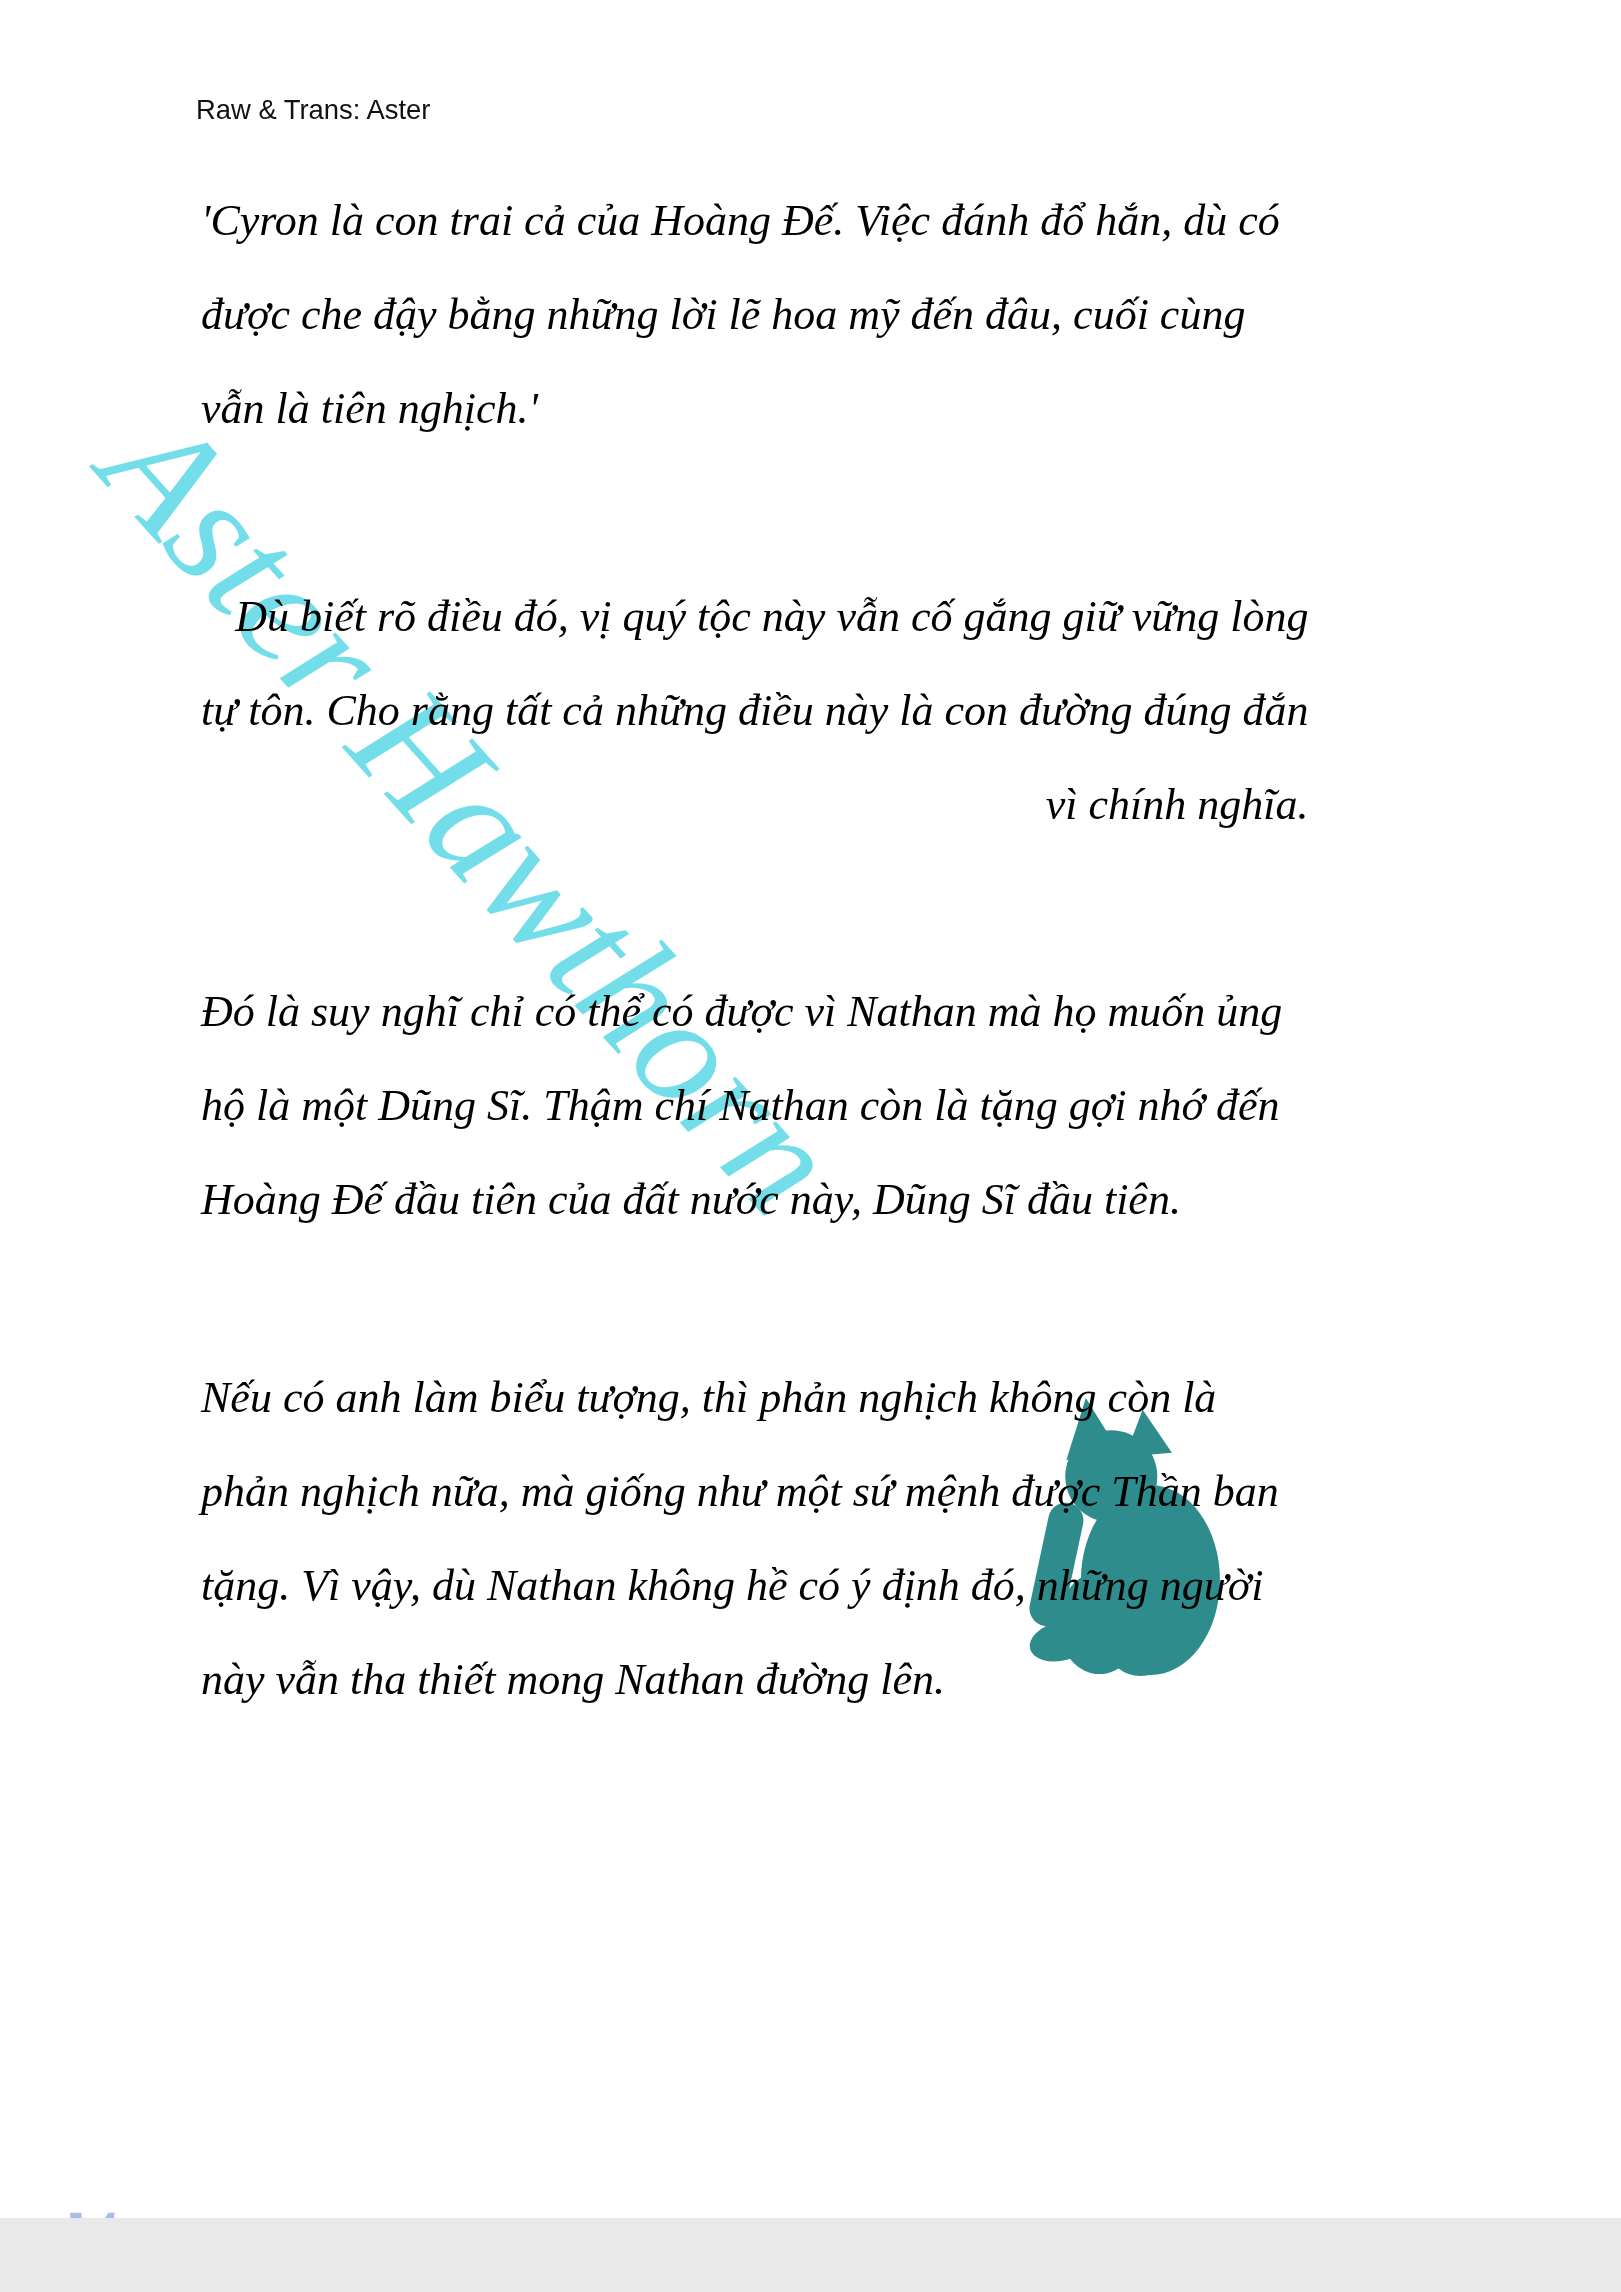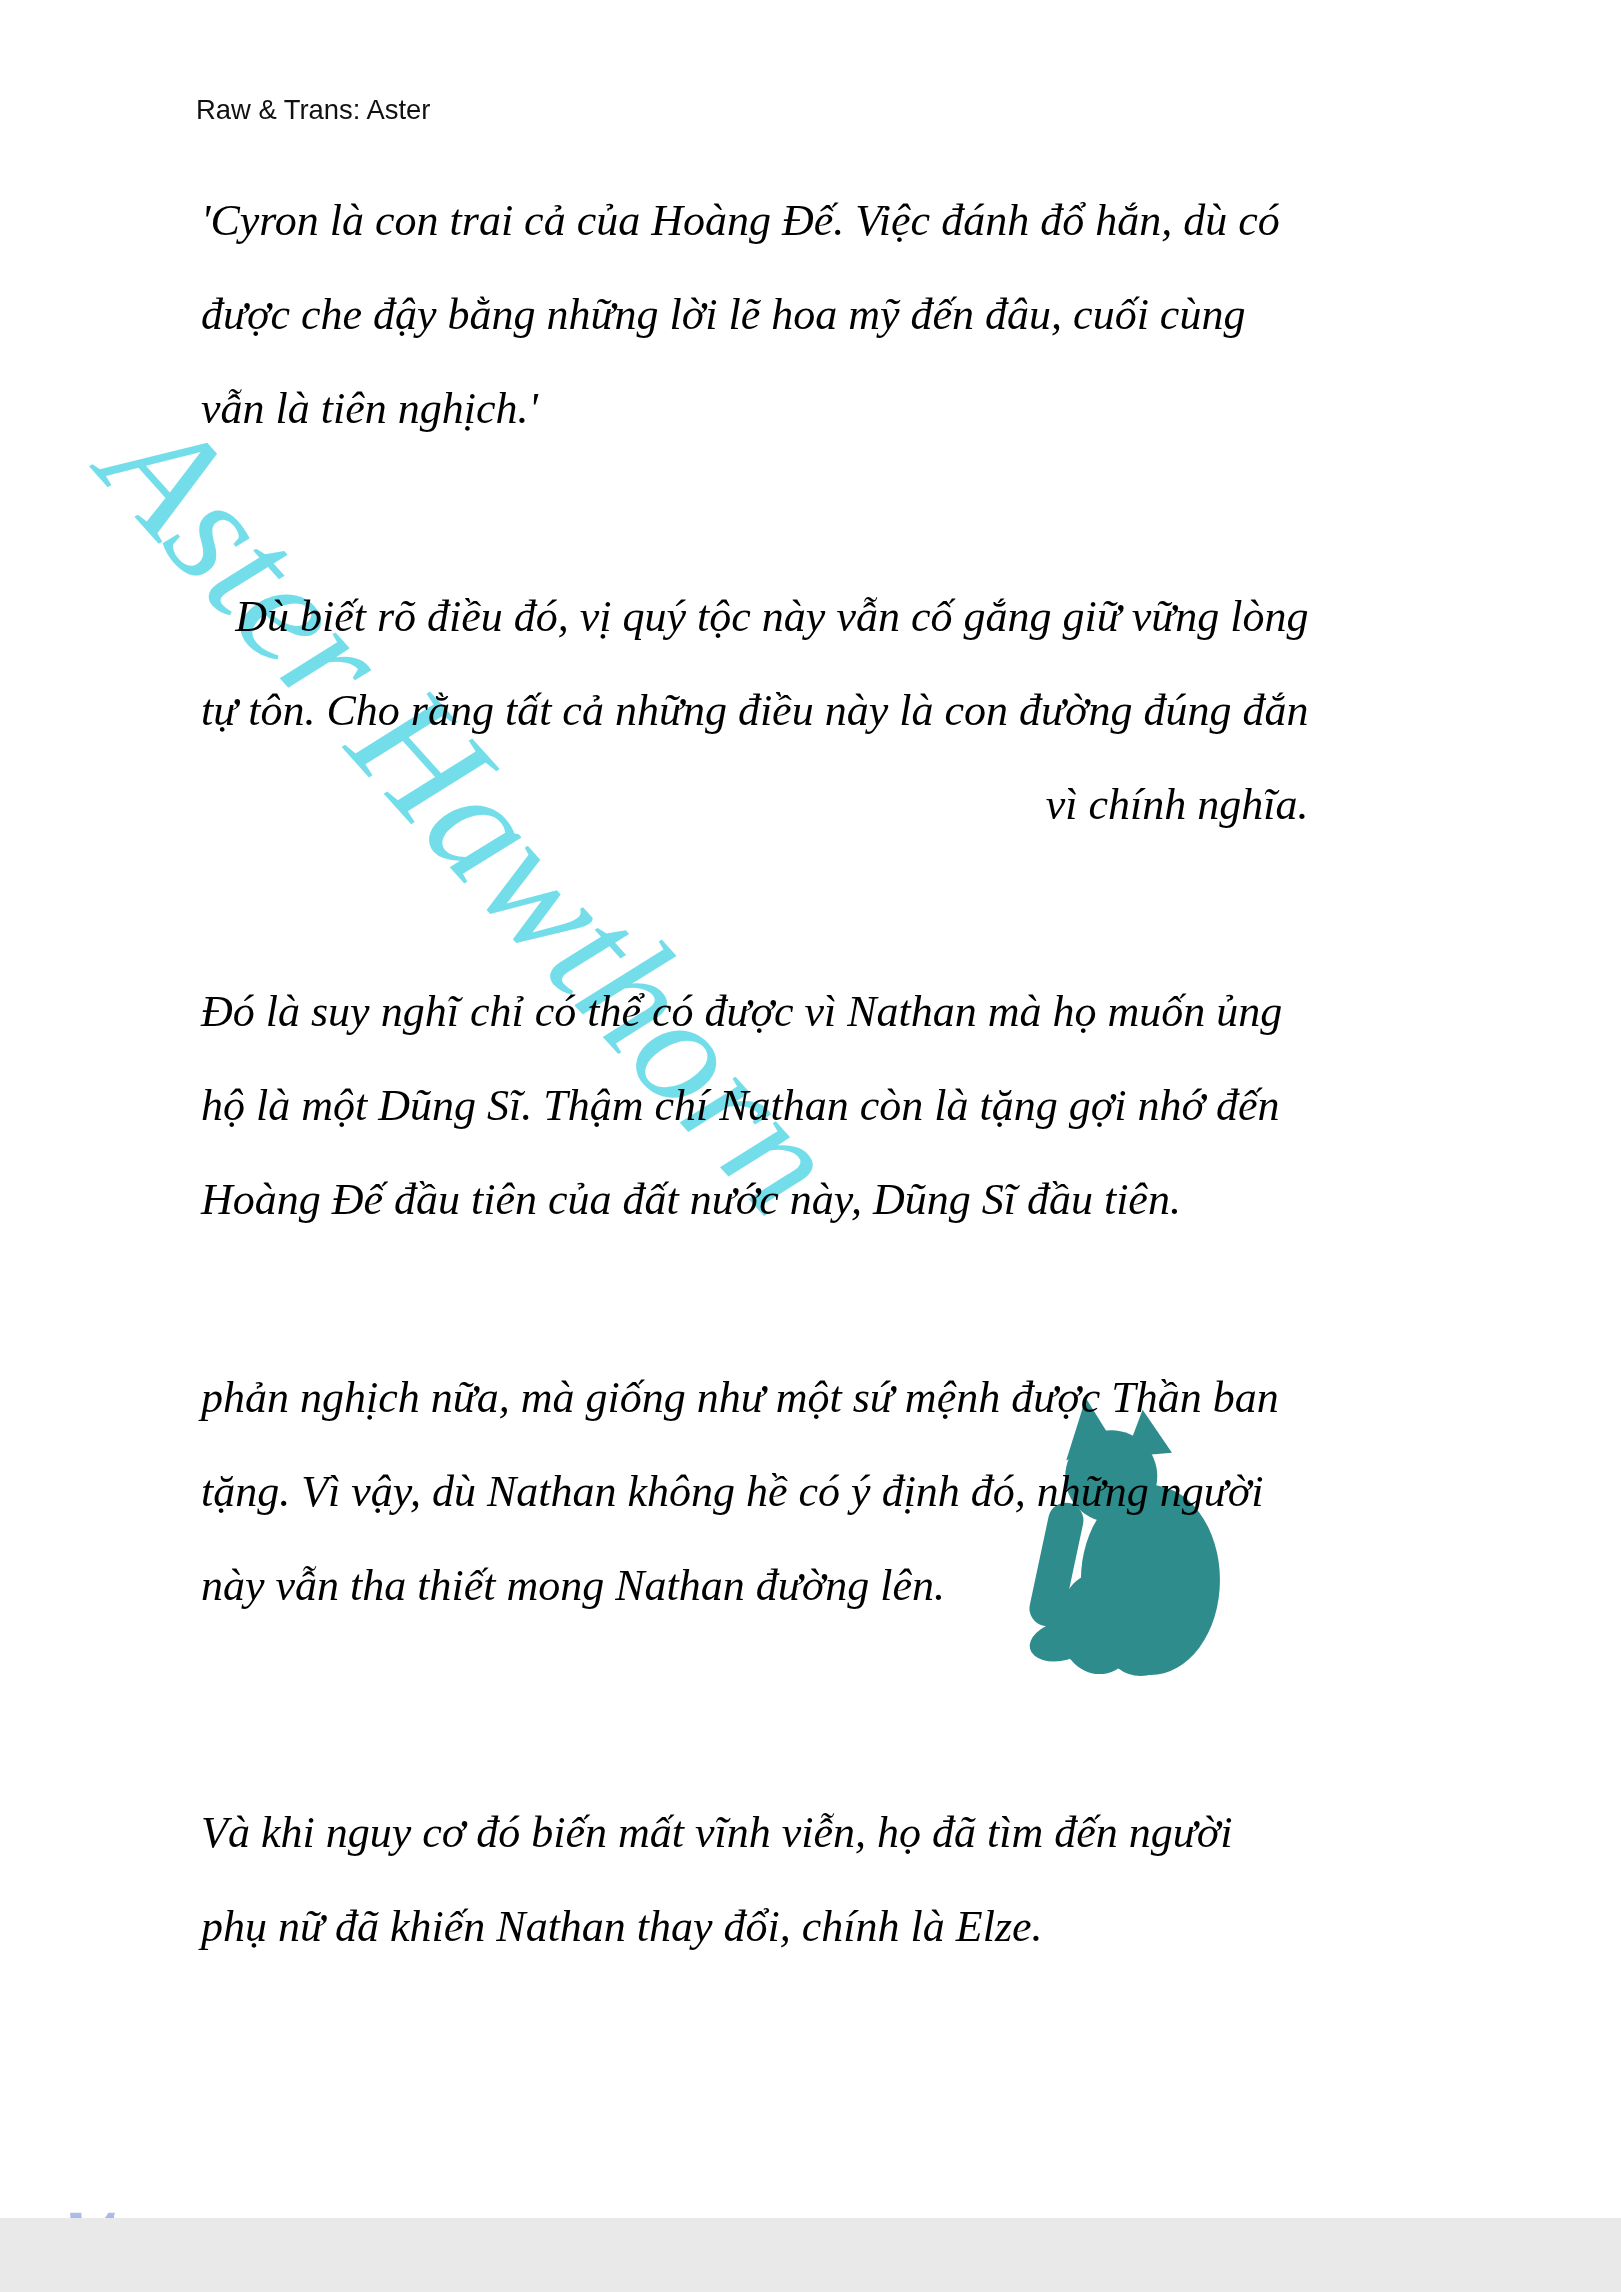--- a/index.html
+++ b/index.html
@@ -112,27 +112,24 @@
       <div class="line">Dù biết rõ điều đó, vị quý tộc này vẫn cố gắng giữ vững lòng</div>
       <div class="line">tự tôn. Cho rằng tất cả những điều này là con đường đúng đắn</div>
       <div class="line">vì chính nghĩa.</div>
     </div>
     <div class="para p3">
       <div class="line">Đó là suy nghĩ chỉ có thể có được vì Nathan mà họ muốn ủng</div>
       <div class="line">hộ là một Dũng Sĩ. Thậm chí Nathan còn là tặng gợi nhớ đến</div>
       <div class="line">Hoàng Đế đầu tiên của đất nước này, Dũng Sĩ đầu tiên.</div>
     </div>
     <div class="para p4">
+      <div class="line">Nếu có anh làm biểu tượng, thì phản nghịch không còn là</div>
       <div class="line">phản nghịch nữa, mà giống như một sứ mệnh được Thần ban</div>
       <div class="line">tặng. Vì vậy, dù Nathan không hề có ý định đó, những người</div>
       <div class="line">này vẫn tha thiết mong Nathan đường lên.</div>
-    </div>
-    <div class="para p5">
-      <div class="line">Và khi nguy cơ đó biến mất vĩnh viễn, họ đã tìm đến người</div>
-      <div class="line">phụ nữ đã khiến Nathan thay đổi, chính là Elze.</div>
     </div>
   </div>
 
 
   <div class="logo"><span class="big-v">V</span><span class="rest">comycs</span></div>
 
   <svg class="logo-rose" width="43" height="45" viewBox="0 0 44 46">
     <g fill="none" stroke="#8aa0dc" stroke-width="3">
       <circle cx="24" cy="12" r="8" fill="#9db0e4" stroke="none"></circle>
       <path d="M24 12 q6 -2 2 6"></path>

